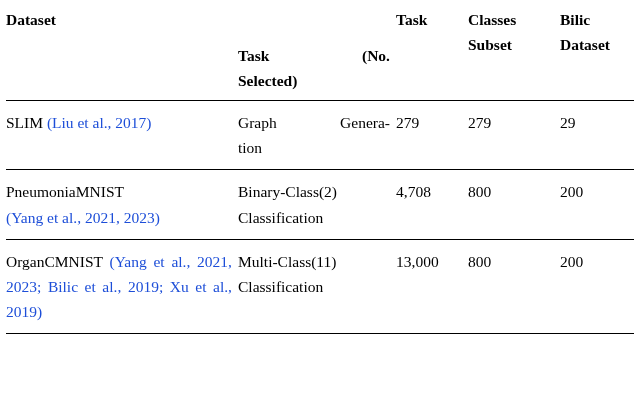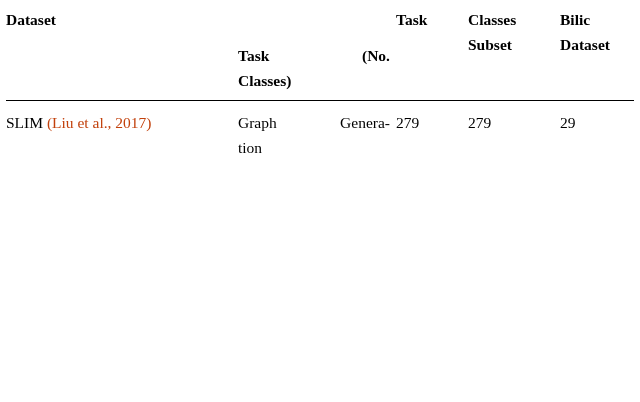--- a/index.html
+++ b/index.html
@@ -50,21 +50,21 @@
     font-weight: bold;
     font-size: 15.5px;
     padding-top: 7px;
     padding-bottom: 7px;
   }
   tbody td {
     padding-top: 9px;
     padding-bottom: 9px;
   }
   .cite {
-    color: #c2410c;
+    color: #1d4ed8;
   }
   .justify {
     text-align: justify;
     text-align-last: left;
   }
   .hdr-task {
     
     text-align: justify;
     text-align-last: left;
     margin-top: 36px;
@@ -89,21 +89,21 @@
     <thead>
       <tr class="rule-top">
         <th>
           <span>Dataset</span>
         </th>
         <th>
           <div class="hdr-task" style="display:flex; justify-content:space-between;">
             <span>Task</span>
             <span>(No.</span>
           </div>
-          <div>Classes)</div>
+          <div>Selected)</div>
         </th>
         <th>
           <span>Task</span>
         </th>
         <th>
           <div>Classes</div>
           <div>Subset</div>
         </th>
         <th>
           <div>Bilic</div>
@@ -122,17 +122,44 @@
             <span>Graph</span>
             <span>Genera-</span>
           </div>
           <div>tion</div>
         </td>
         <td>279</td>
         <td>279</td>
         <td>29</td>
       </tr>
 
+      <tr class="rule-mid">
+        <td>
+          <div>PneumoniaMNIST</div>
+          <div class="cite">(Yang et al., 2021, 2023)</div>
+        </td>
+        <td>
+          <div>Binary-Class(2)</div>
+          <div>Classification</div>
+        </td>
+        <td>4,708</td>
+        <td>800</td>
+        <td>200</td>
+      </tr>
 
+      <tr class="rule-mid rule-bottom">
+        <td>
+          <div class="justify spaced">
+            <span>OrganCMNIST </span><span class="cite">(Yang et al., 2021, 2023; Bilic et al., 2019; Xu et al., 2019)</span>
+          </div>
+        </td>
+        <td>
+          <div>Multi-Class(11)</div>
+          <div>Classification</div>
+        </td>
+        <td>13,000</td>
+        <td>800</td>
+        <td>200</td>
+      </tr>
 
     </tbody>
   </table>
 </div>
 
 </body></html>

